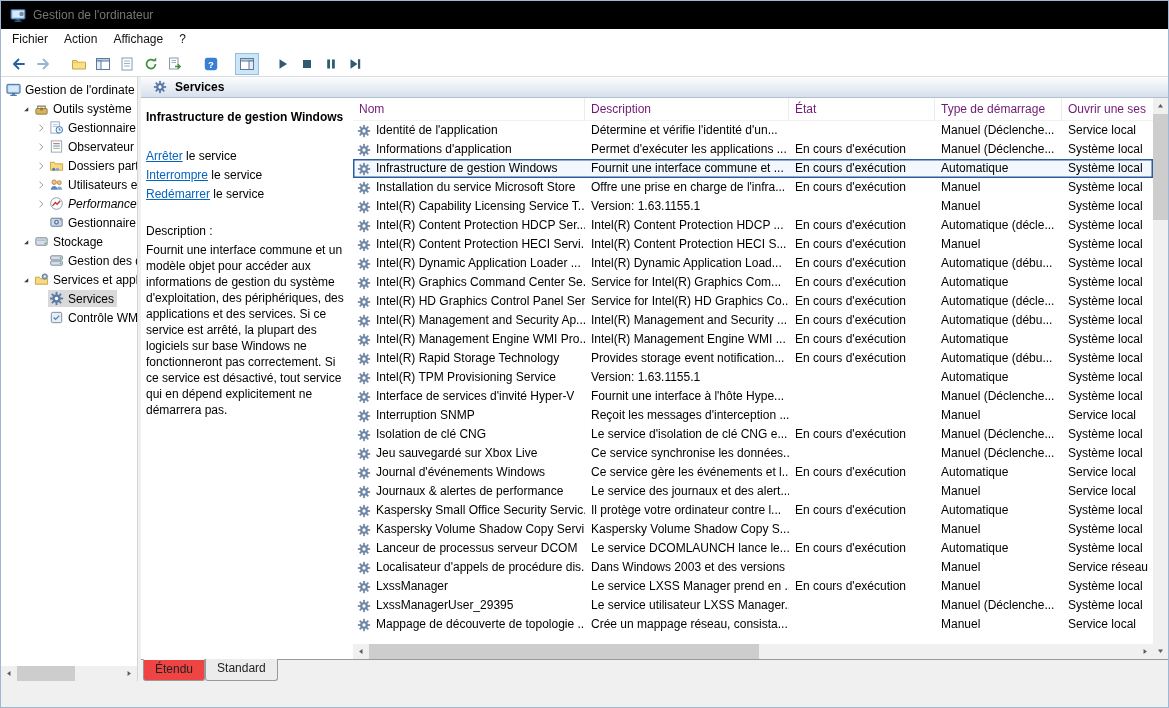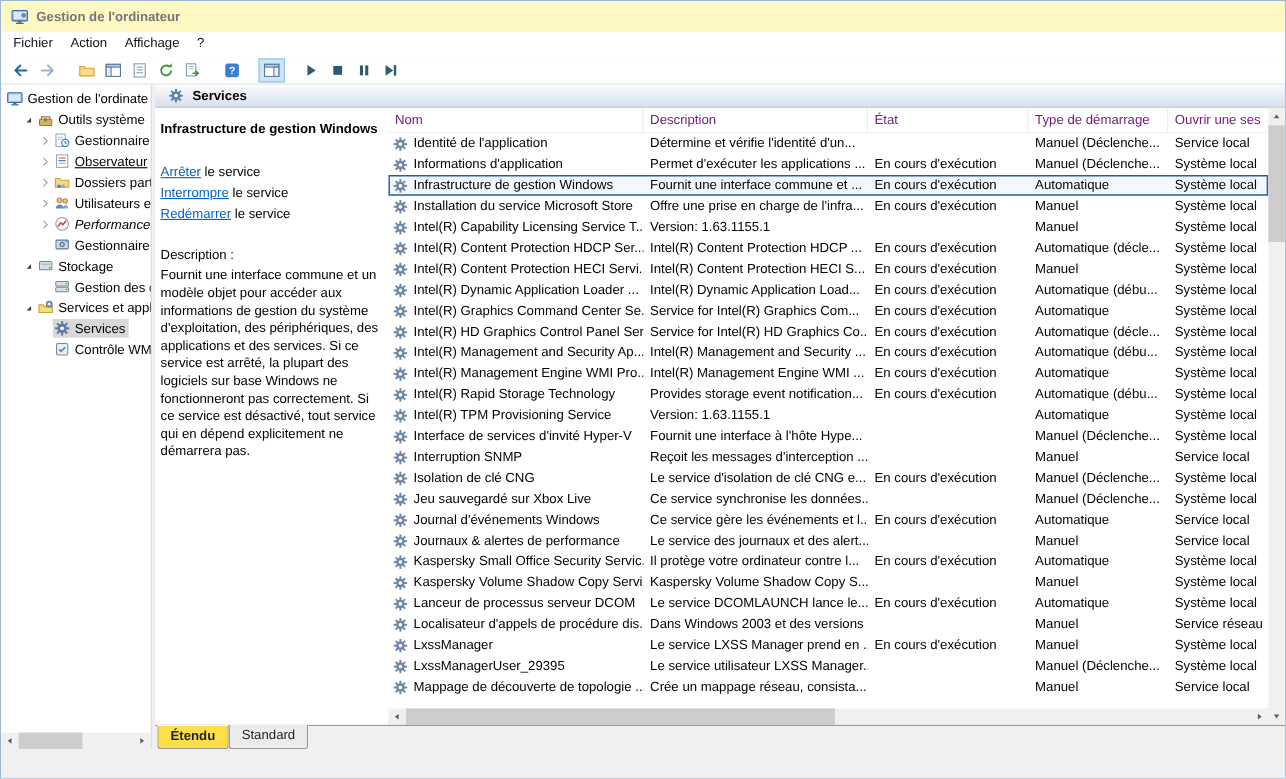--- a/index.html
+++ b/index.html
@@ -2,21 +2,21 @@
 <html><head>
 <meta charset="utf-8">
 <style>
   * { margin:0; padding:0; box-sizing:border-box; }
   html,body { width:1169px; height:708px; overflow:hidden; }
   body { font-family:"Liberation Sans", sans-serif; font-size:12px; color:#000; background:#f0f0f0; }
 
   .window { width:1169px; height:708px; background:#f0f0f0; border:1px solid #9cb8d4; display:flex; flex-direction:column; }
 
   
-  .titlebar { height:28px; background:#fef9c3; display:flex; align-items:center; padding-left:9px; gap:7px; flex:none;font-weight:bold; }
+  .titlebar { height:28px; background:#000000; display:flex; align-items:center; padding-left:9px; gap:7px; flex:none; }
   .title-icon svg { width:16px; height:16px; display:block; }
   .title-text { font-size:12px; color:#767676; }
 
   
   .menubar { height:22px; background:#fff; display:flex; align-items:flex-start; padding-left:3px; flex:none; }
   .menu-item { padding:3px 8px; color:#111; cursor:default; }
 
   
   .toolbar { height:26px; background:#fff; display:flex; align-items:center; padding-left:6px; border-bottom:1px solid #dcdcdc; flex:none; }
   .tb-btn { width:24px; height:22px; display:flex; align-items:center; justify-content:center; border:1px solid transparent; }
@@ -80,21 +80,21 @@
   .hthumb { height:15px; background:#cdcdcd; flex:none; }
   .vthumb { width:15px; background:#cdcdcd; flex:none; }
   .tree-thumb { width:58px; margin-left:1px; }
   .table-thumb { width:390px; margin-left:1px; }
   .vthumb.table { height:106px; margin-top:1px; }
   .sspace { flex:1; }
 
   
   .tabs-row { height:22px; flex:none; background:#f0f0f0; border-top:1px solid #999; display:flex; padding-left:2px; }
   .tab { padding:2px 11px 3px 11px; border:1px solid #999; border-top:none; background:#ececec; color:#222; margin-top:-1px; border-radius:0 0 3px 3px; }
-  .tab.active { background:#fde047; border-top:1px solid #fff; z-index:2;font-weight:bold; }
+  .tab.active { background:#ef4444; border-top:1px solid #fff; z-index:2; }
 
   .bottom-strip { height:26px; background:#f0f0f0; flex:none; }
 </style>
 </head>
 <body>
 
 <div class="window">
 
   <div class="titlebar">
     <span class="title-icon">
@@ -270,21 +270,21 @@
                   <rect x="2" y="2" width="9" height="12" fill="#fff" stroke="#90a4bb"></rect>
                   <line x1="4" y1="5" x2="9" y2="5" stroke="#b0c0d0"></line>
                   <line x1="4" y1="7" x2="9" y2="7" stroke="#b0c0d0"></line>
                   <circle cx="11" cy="10.5" r="3.5" fill="#eaf3fc" stroke="#2f6fb2"></circle>
                   <path d="M11 8.8v1.9h1.5" stroke="#2f6fb2" fill="none"></path>
                 </svg>
               </span>
               <span class="tree-label">Gestionnaire</span>
             </span>
           </div>
-          <div class="tree-row" style="padding-left: 34px; text-decoration: underline;">
+          <div class="tree-row" style="padding-left: 34px;">
             <span class="expander">
               <svg viewBox="0 0 16 16" aria-hidden="true">
                 <path d="M6 3.5 10.5 8 6 12.5" fill="none" stroke="#9a9a9a" stroke-width="1.3"></path>
               </svg>
             </span>
             <span class="tsel">
               <span class="ticon">
                 <svg viewBox="0 0 16 16" aria-hidden="true">
                   <rect x="2.5" y="2" width="11" height="12" fill="#fff" stroke="#90a4bb"></rect>
                   <line x1="4.5" y1="5" x2="11.5" y2="5" stroke="#c0504d"></line>

